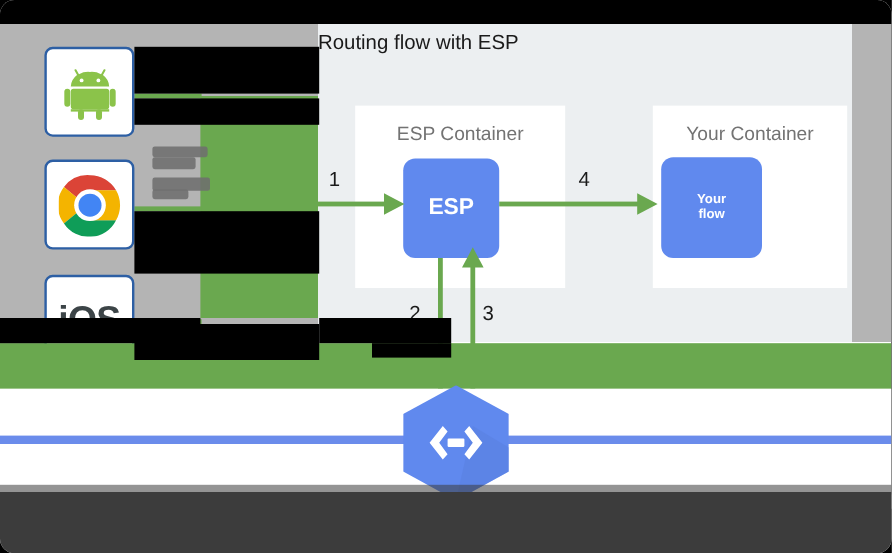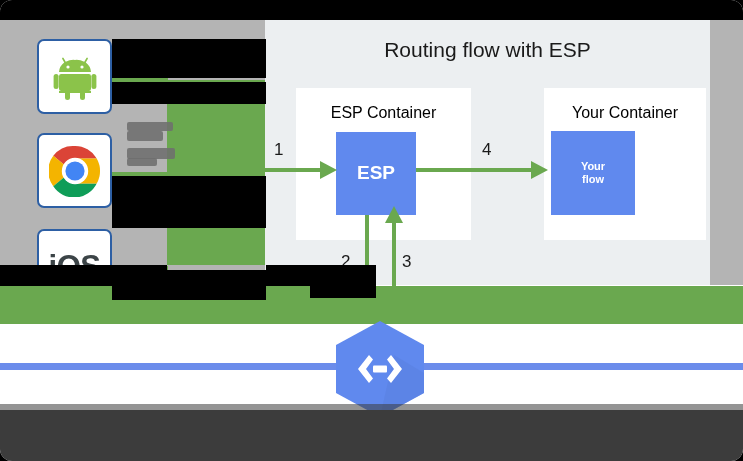--- a/index.html
+++ b/index.html
@@ -62,47 +62,47 @@
     position: absolute; left: 265px; top: 20px; width: 445px; height: 265px;
     background: #eceff1;
   }
   
   .panel-edge {
     position: absolute; left: 710px; top: 20px; width: 33px; height: 265px;
     background: #b4b4b4;
   }
 
   .panel-title {
-    position: absolute; left: 0; top: 18px; width: 445px;
-    text-align: center;
-    font-size: 21px; color: #1a1a1a;
+    position: absolute; left: 0; top: 6px; width: 445px;
+    font-size: 17px; color: #1a1a1a;
   }
 
   
   .container-card {
     position: absolute; top: 68px; height: 152px;
     background: #ffffff;
   }
   .card-esp  { left: 31px;  width: 175px; }
   .card-your { left: 243px; width: 162px; margin-left: 36px; }
 
   .card-title {
     position: absolute; left: 0; top: 16px; width: 100%;
     text-align: center;
-    font-size: 16px; color: #000000;
+    font-size: 16px; color: #737373;
   }
 
   
   .blue-box {
     position: absolute;
     background: #6089ee;
     color: #ffffff;
     display: flex; align-items: center; justify-content: center;
     text-align: center;
     line-height: 1.18;
+    border-radius: 10px;
   }
   .box-esp {
     left: 336px; top: 132px; width: 80px; height: 83px;
     font-size: 19px; font-weight: bold;
   }
   .box-your {
     left: 551px; top: 131px; width: 84px; height: 84px;
     font-size: 11px; font-weight: bold;
   }
 

